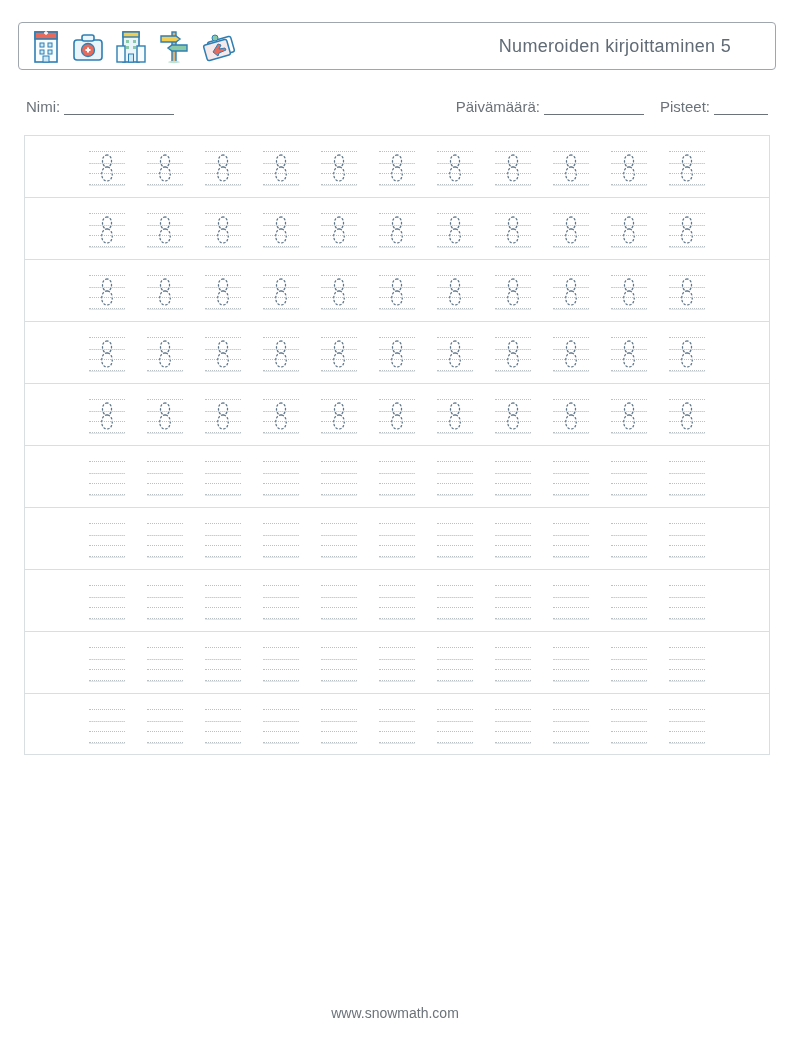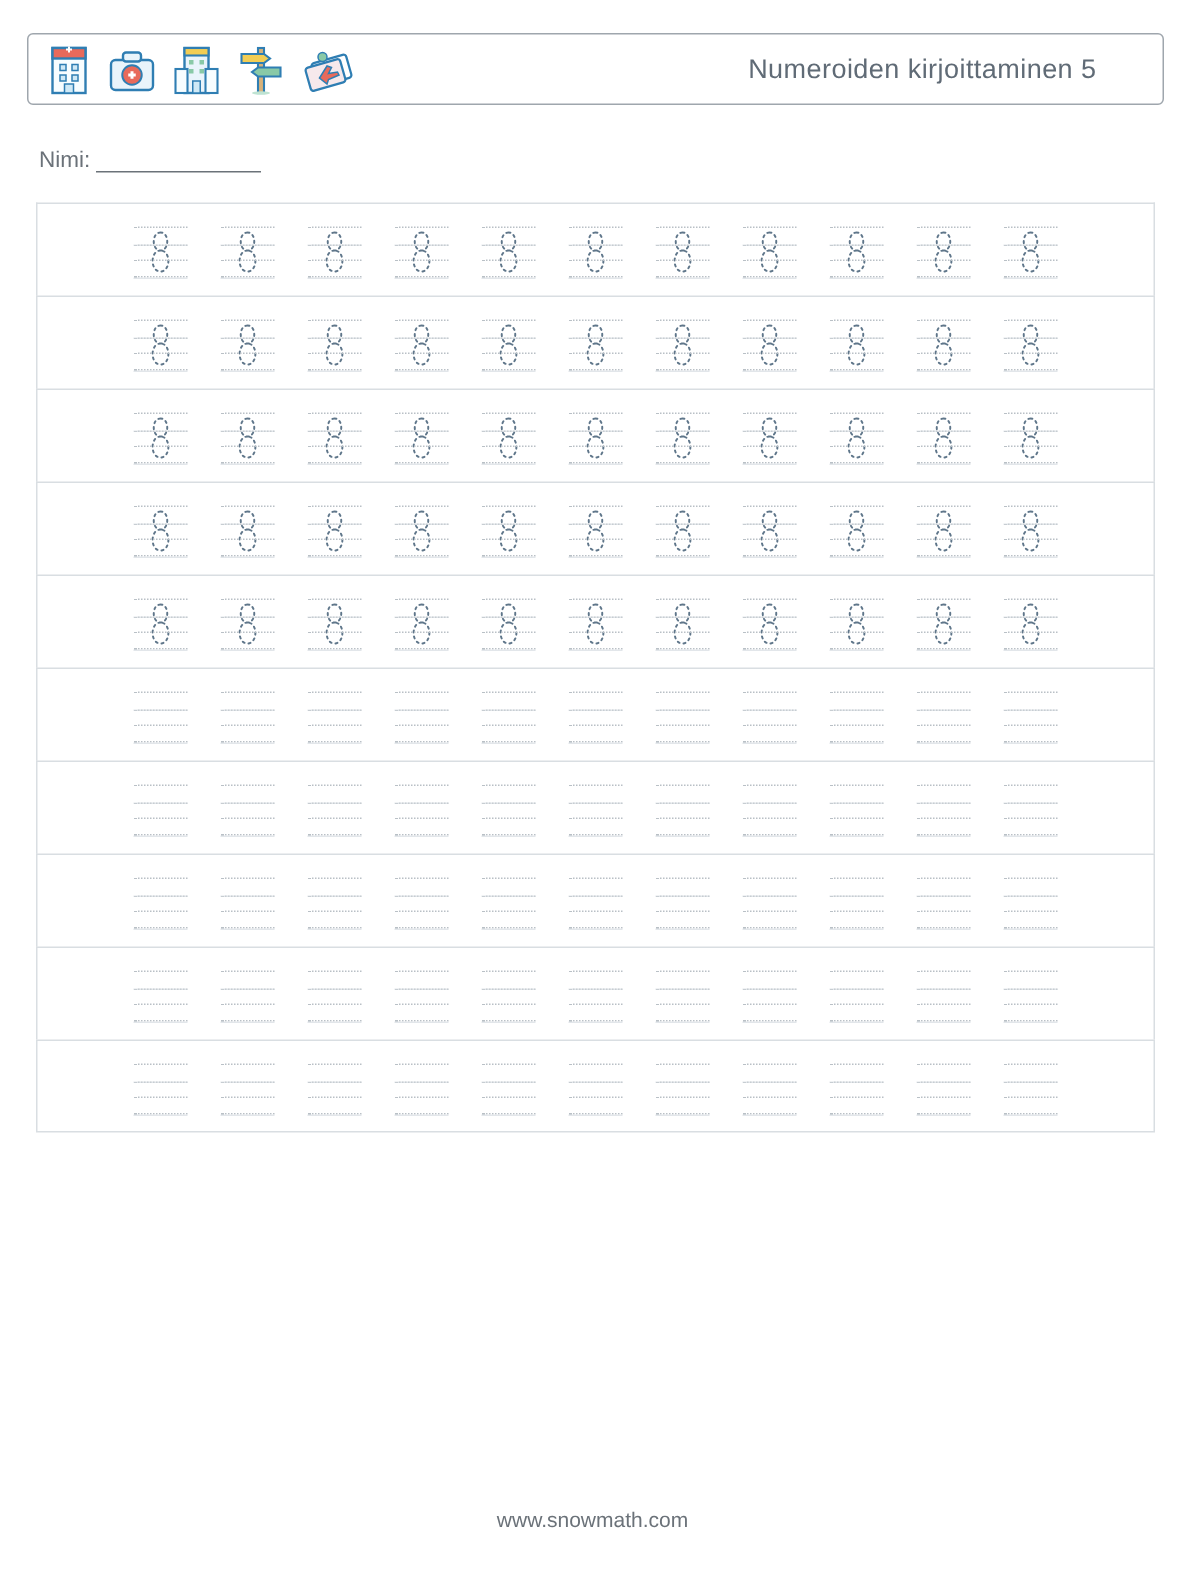--- a/index.html
+++ b/index.html
@@ -200,20 +200,30 @@
       </span>
     </div>
     <div class="title">Numeroiden kirjoittaminen 5</div>
   </div>
 
   <div class="meta-row">
     <div class="field">
       <span>Nimi:</span>
       <span class="blank long"></span>
     </div>
+    <div class="meta-right">
+      <div class="field">
+        <span>Päivämäärä:</span>
+        <span class="blank med"></span>
+      </div>
+      <div class="field">
+        <span>Pisteet:</span>
+        <span class="blank short"></span>
+      </div>
+    </div>
   </div>
 
   <div class="worksheet" id="worksheet">
       <div class="ws-row">
         <div class="cell">
           <span class="mid"></span>
           <span class="bot"></span>
           <svg class="figure-8" width="20" height="32" viewBox="0 0 20 32">
             <use href="#trace-8"></use>
           </svg>

